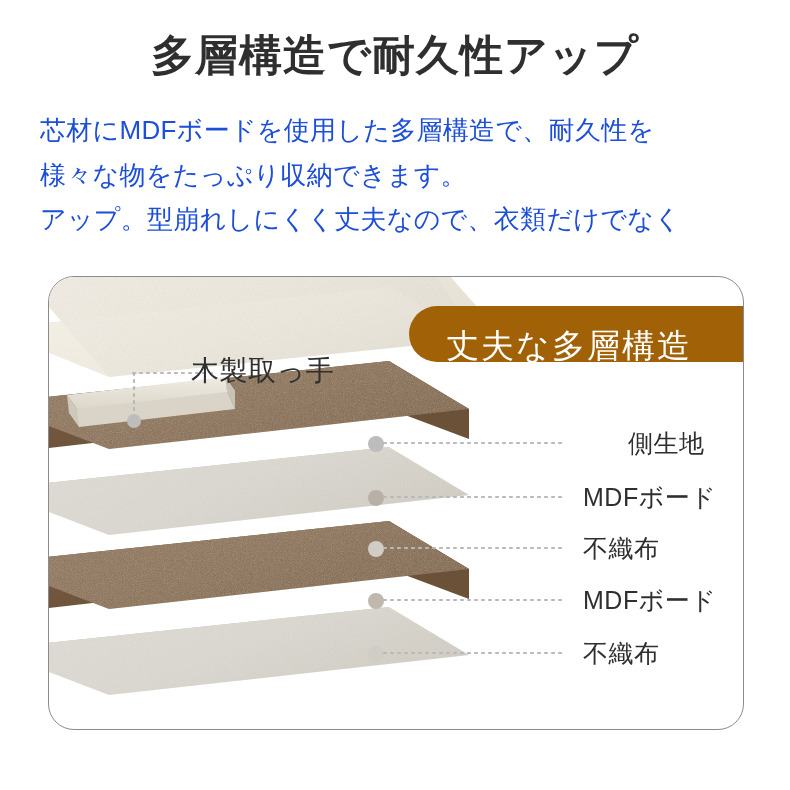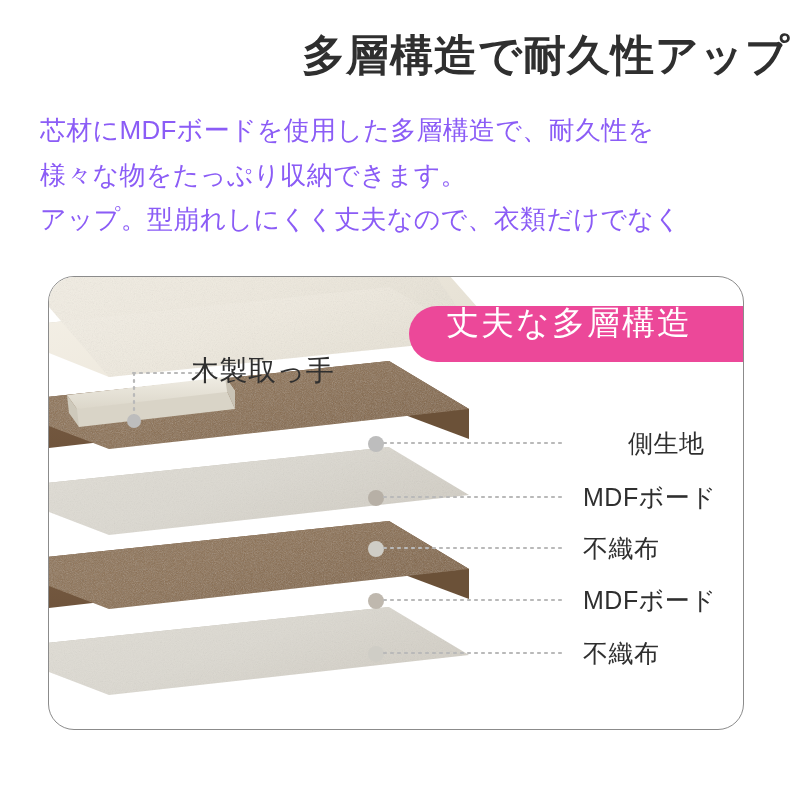--- a/index.html
+++ b/index.html
@@ -10,35 +10,35 @@
     color:#333333;
     overflow:hidden;
     position:relative;
   }
   #root{position:absolute;inset:0;}
 
   
   .headline{
     position:absolute;
     left:0; top:30px; width:790px;
-    text-align:right;
+    text-align:center;
     font-size:43px;
     font-weight:bold;
     letter-spacing:1px;
     color:#2f2f2f;
     line-height:1.2;
   }
 
   
   .lede{
     position:absolute;
     left:40px; top:108px; width:714px;
     font-size:26px;
     line-height:1.72;
-    color:#8b5cf6;
+    color:#1d4ed8;
     letter-spacing:0.3px;
   }
   .lede span{display:block;white-space:nowrap;}
 
   
   .card{
     position:absolute;
     left:48px; top:276px;
     width:694px; height:452px;
     border:1.6px solid #8b8b8b;
@@ -49,24 +49,24 @@
   .card-inner{position:absolute;inset:0;}
 
   
   .stack{position:absolute;left:0;top:0;width:694px;height:452px;}
 
   
   .badge{
     position:absolute;
     left:360px; top:29px;
     width:334px; height:56px;
-    background:#ec4899;
+    background:#a16207;
     border-top-left-radius:28px;
     border-bottom-left-radius:28px;
-    display:flex;align-items:flex-start;justify-content:center;
+    display:flex;align-items:flex-end;justify-content:center;
     box-sizing:border-box;
     padding-right:14px;
   }
   .badge-text{
     color:#ffffff;
     font-size:33px;
     font-weight:normal;
     letter-spacing:2px;
     line-height:1;
   }

